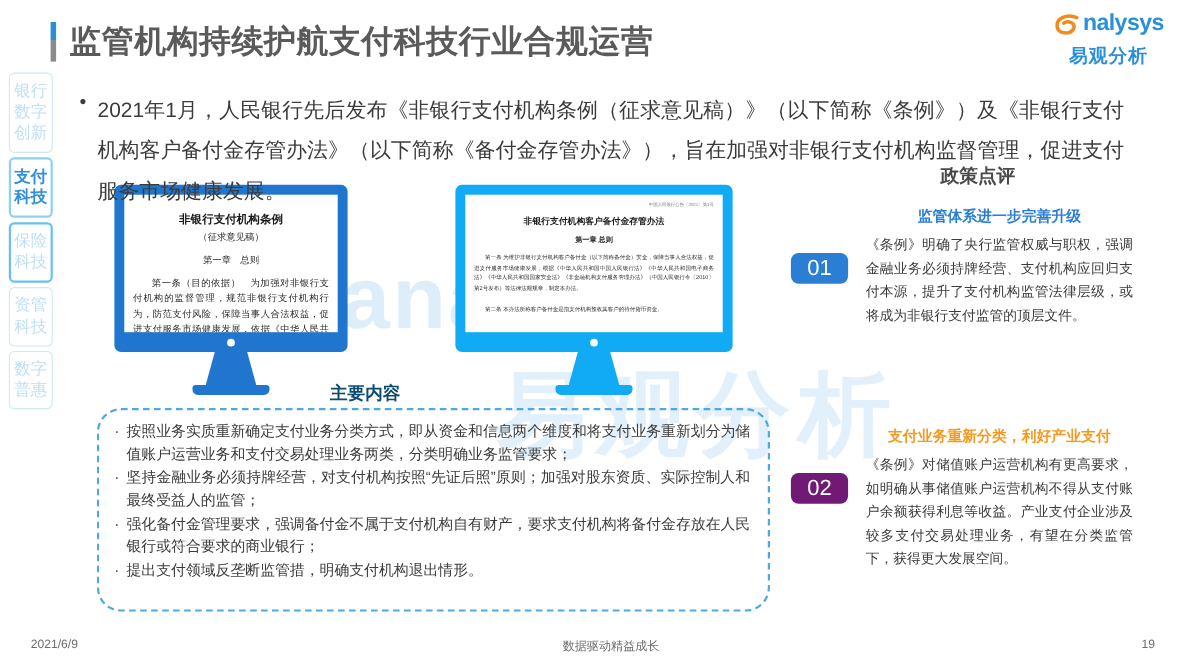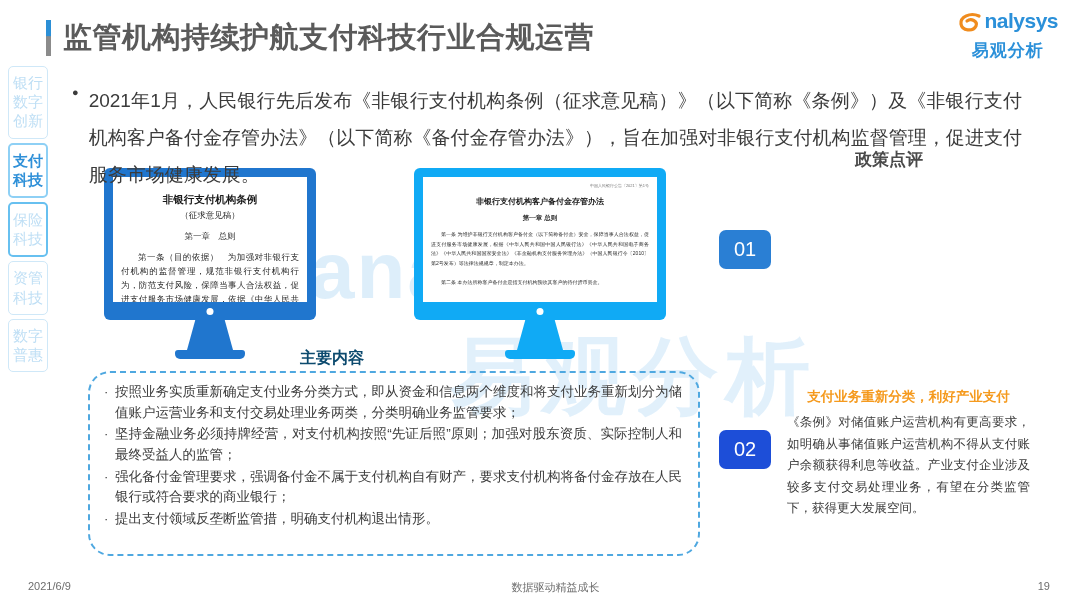--- a/index.html
+++ b/index.html
@@ -82,25 +82,25 @@
   .mc-box{
     position:absolute;left:88px;top:371px;width:612px;height:185px;
     border:2px dashed #4fa8e0;border-radius:22px;box-sizing:border-box;
     padding:9px 16px 0 14px;z-index:3;background:transparent;
   }
   .mc-li{display:flex;font-size:13.5px;line-height:1.53;color:#3b3b3b;margin-bottom:1px;}
   .mc-bullet{width:11px;flex:0 0 11px;color:#3b3b3b;font-size:13px;line-height:1.53;}
   .mc-txt{flex:1;text-align:justify;}
   
   .rc-title{position:absolute;left:855px;top:148px;font-size:17px;font-weight:bold;color:#4a4a4a;z-index:4;}
-  .badge{position:absolute;width:52px;height:39px;border-radius:7px;color:#fff;
+  .badge{position:absolute;width:52px;height:28px;border-radius:7px;color:#fff;
     font-size:20px;display:flex;align-items:center;justify-content:center;z-index:4;
     font-family:"Liberation Sans",sans-serif;}
   #badge1{left:719px;top:230px;background:#2a7fd4;}
-  #badge2{left:719px;top:430px;background:#1d4ed8;}
+  #badge2{left:719px;top:430px;background:#701a75;}
   .rc-block{position:absolute;width:243px;z-index:4;}
   #rcb1{left:787px;top:188px;}
   #rcb2{left:787px;top:388px;}
   .rc-h{font-size:13.5px;font-weight:bold;text-align:center;margin-bottom:6px;}
   #rcb1 .rc-h{color:#2a7fd4;}
   #rcb2 .rc-h{color:#f59a1e;}
   .rc-p{font-size:12.5px;line-height:1.72;color:#3b3b3b;text-align:justify;}
   
   .footer{position:absolute;left:0;right:0;bottom:10px;height:18px;z-index:4;}
   .f-left{position:absolute;left:28px;font-size:11px;color:#6d6d6d;}
@@ -191,20 +191,22 @@
   <div class="mc-li">
     <span class="mc-bullet">·</span>
     <span class="mc-txt">提出支付领域反垄断监管措，明确支付机构退出情形。</span>
   </div>
 </div>
 
 <div class="rc-title">政策点评</div>
 
 <div class="badge" id="badge1">01</div>
 <div class="rc-block" id="rcb1">
+  <div class="rc-h">监管体系进一步完善升级</div>
+  <div class="rc-p">《条例》明确了央行监管权威与职权，强调金融业务必须持牌经营、支付机构应回归支付本源，提升了支付机构监管法律层级，或将成为非银行支付监管的顶层文件。</div>
 </div>
 
 <div class="badge" id="badge2">02</div>
 <div class="rc-block" id="rcb2">
   <div class="rc-h">支付业务重新分类，利好产业支付</div>
   <div class="rc-p">《条例》对储值账户运营机构有更高要求，如明确从事储值账户运营机构不得从支付账户余额获得利息等收益。产业支付企业涉及较多支付交易处理业务，有望在分类监管下，获得更大发展空间。</div>
 </div>
 
 <div class="footer">
   <span class="f-left">2021/6/9</span>

